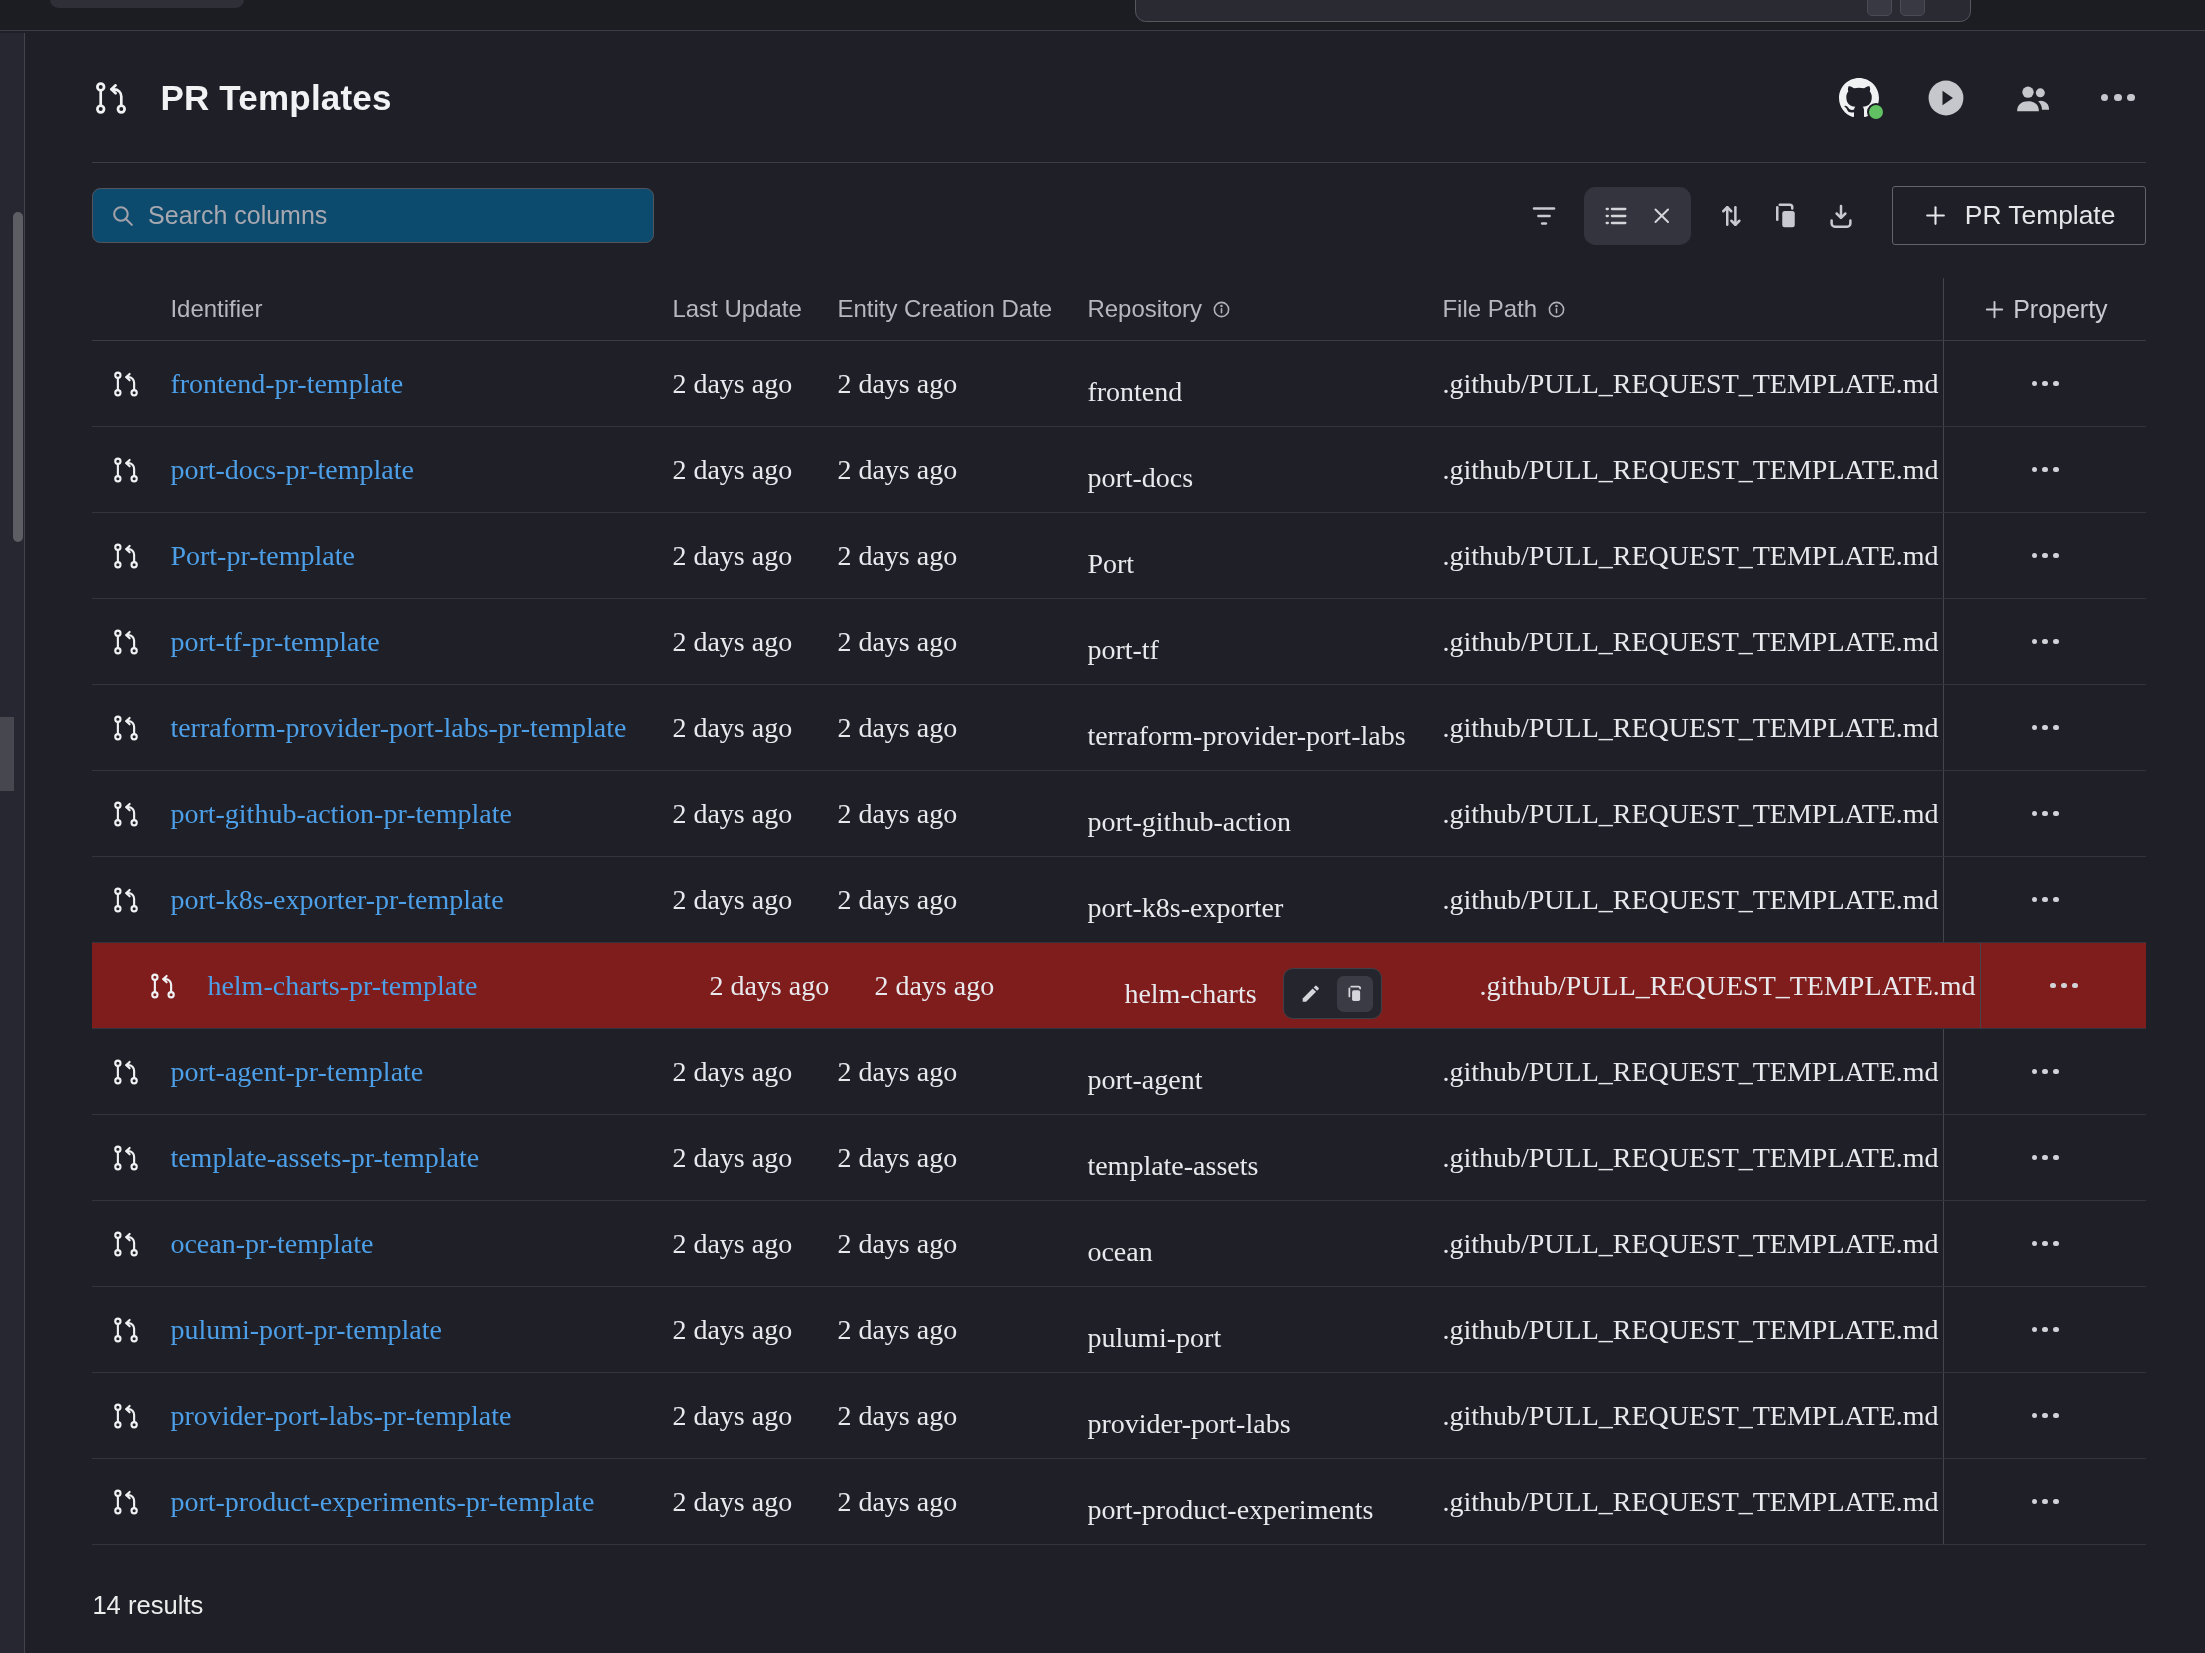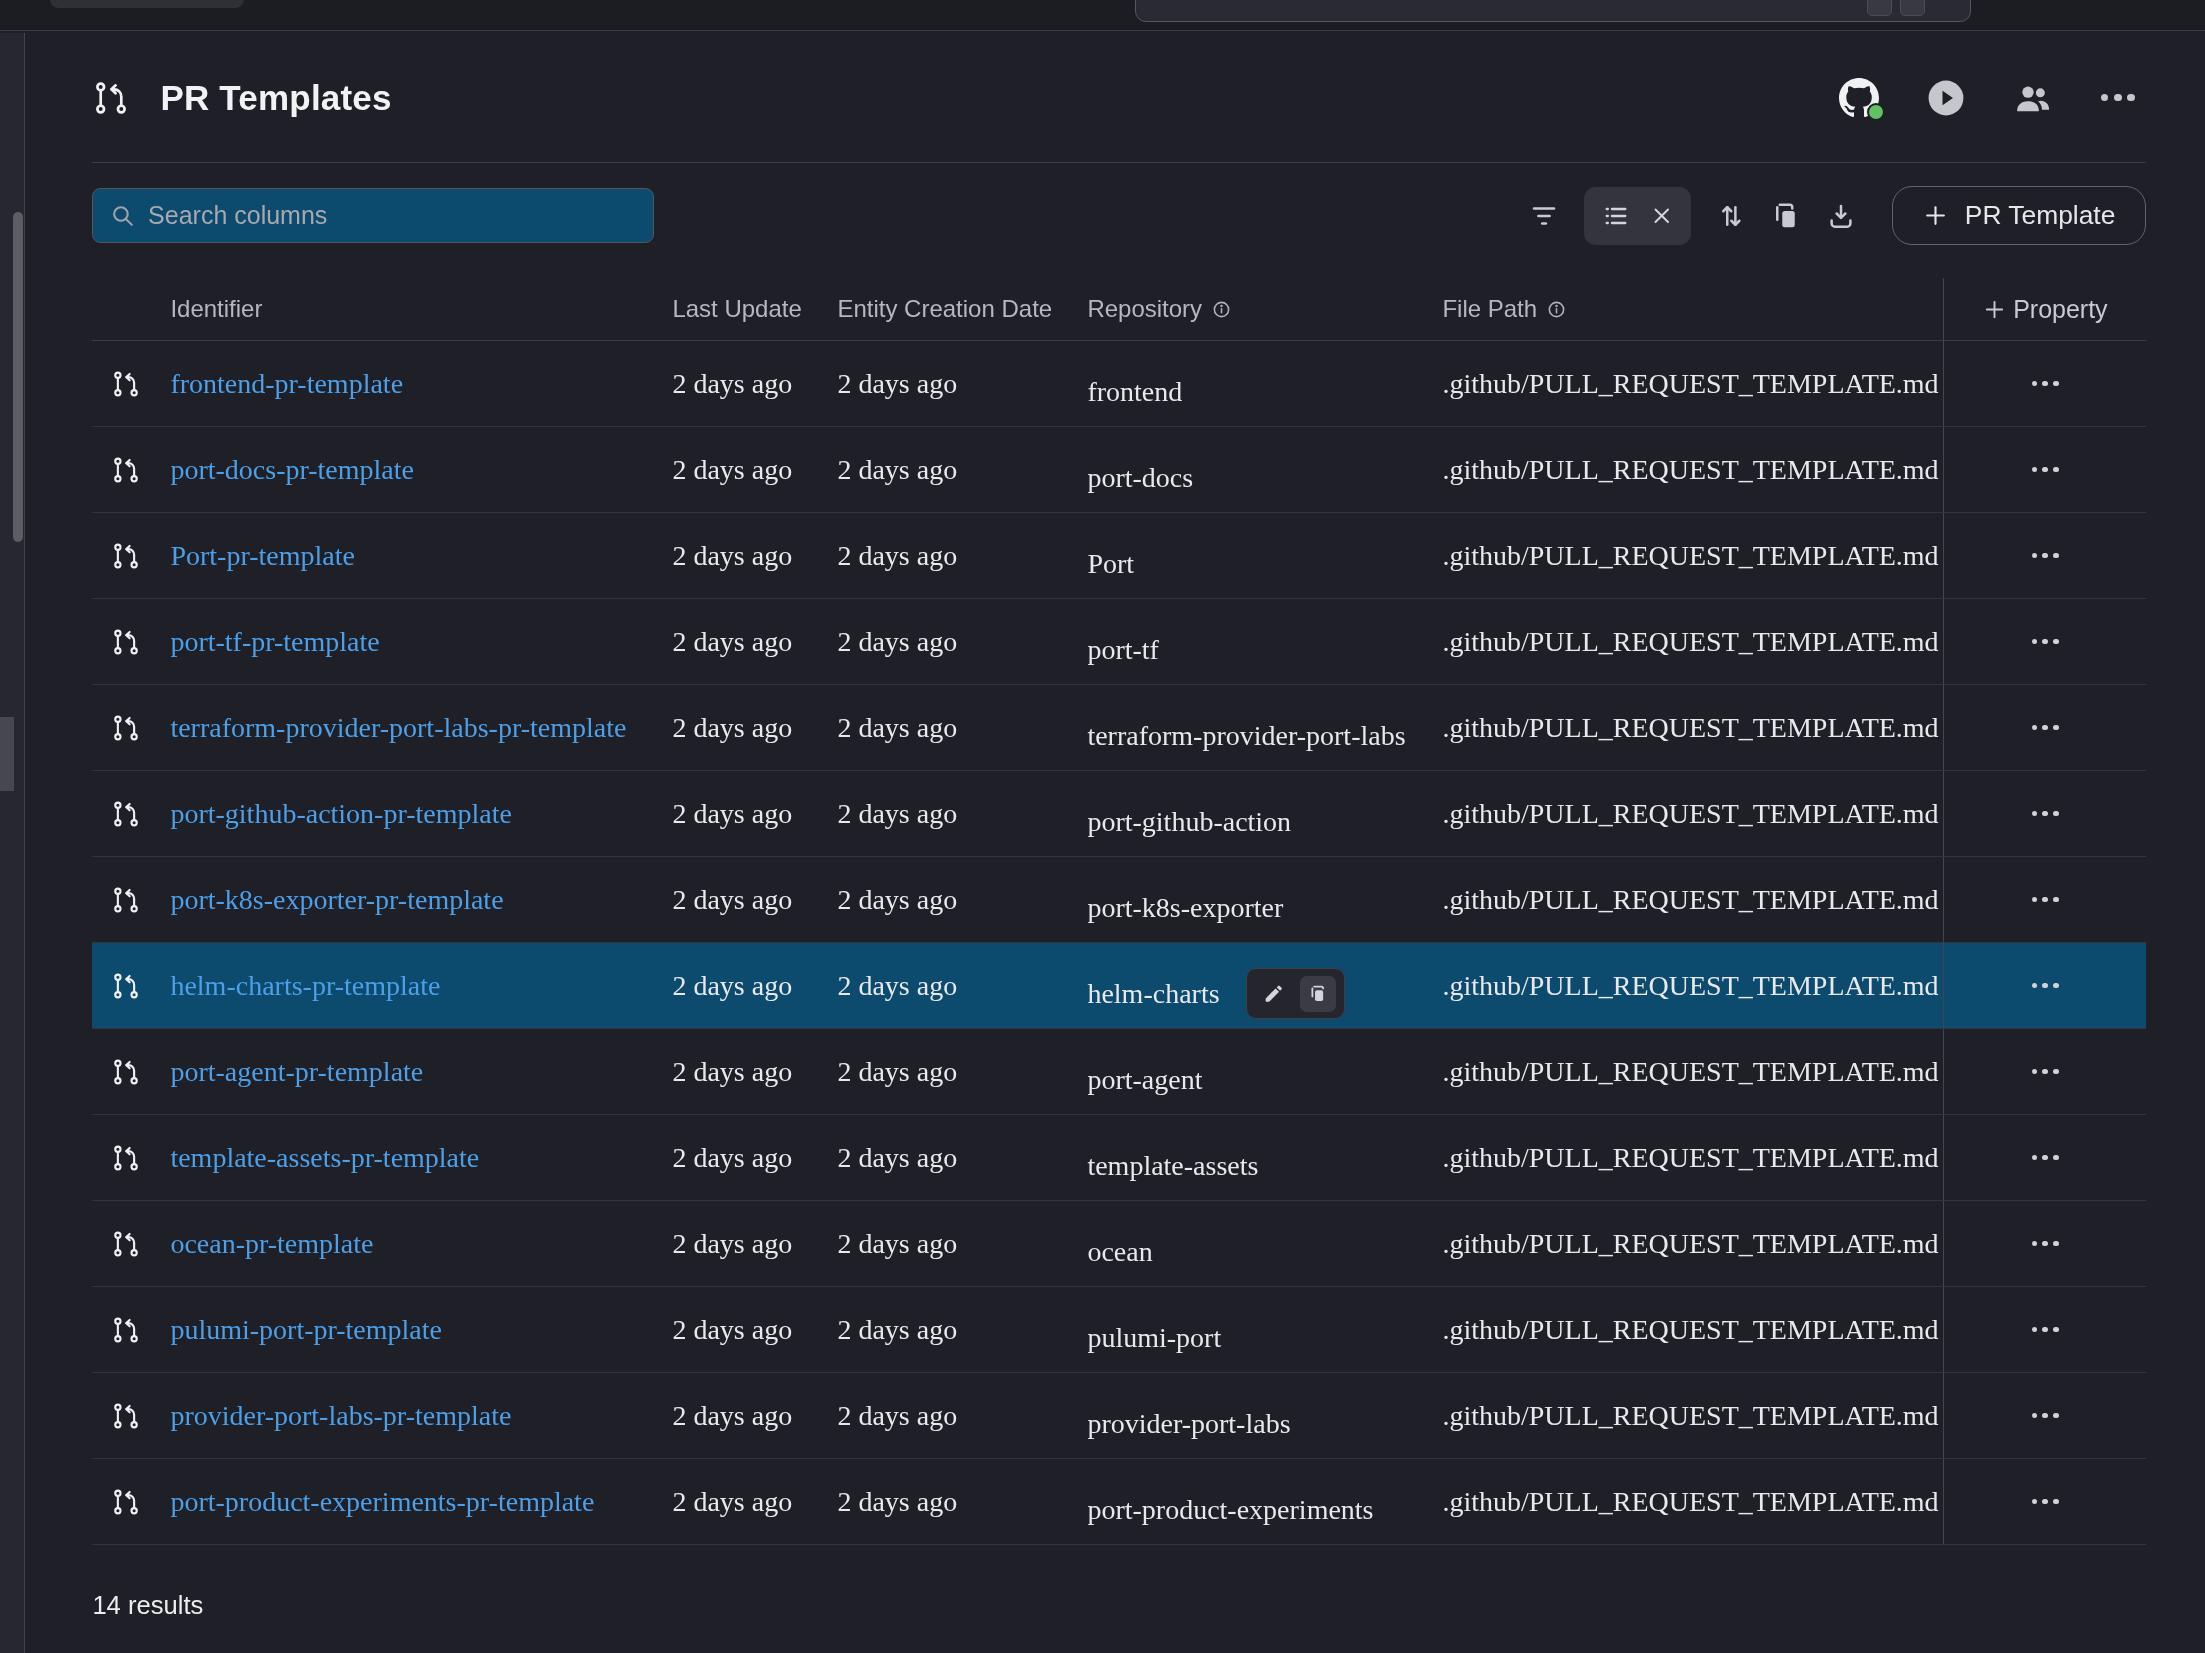--- a/index.html
+++ b/index.html
@@ -79,21 +79,21 @@
   }
   .search-box input::placeholder { color:#a7a8b0; }
 
   .toolbar-right { display:flex; align-items:center; gap:25px; }
   .tool-icon { color:#c9cad1; cursor:pointer; display:flex; align-items:center; }
   .icon-group {
     background:#33343d; border-radius:11.6px; height:58px; padding:0 18px;
     display:flex; align-items:center; gap:21.5px;
   }
   .add-button {
-    height:59px; border:1.7px solid #62636b; border-radius:20px;
+    height:59px; border:1.7px solid #62636b; border-radius:3px;
     background:transparent; color:#e6e7eb; font-size:26.4px;
     font-family:"Liberation Sans", sans-serif;
     display:flex; align-items:center; gap:16.5px; padding:0 30px; margin-left:11.6px;
     cursor:pointer;
   }
 
   
   .table { margin-left:66px; width:2054px; margin-top:33px; }
   .grid {
     display:grid;
@@ -103,21 +103,21 @@
   .thead { height:63px; color:#b6b7bf; font-size:24px; border-bottom:1.7px solid #3a3b43; }
   .th { display:flex; align-items:center; gap:10px; }
   .th .info { color:#b0b1b9; }
   .th-actions {
     height:100%; border-left:1.7px solid #45464d;
     display:flex; align-items:center; justify-content:center; gap:7px;
     color:#c9cad1; font-size:25px; cursor:pointer;
   }
 
   .trow { height:86px; border-bottom:1.7px solid #33343c; font-size:28px; color:#e8e9ed;font-family:Liberation Serif, serif; }
-  .trow.hl { background:#0c4a6e; }
+  .trow.hl { background:#7f1d1d;padding-left:37px; }
   .cell-icon { display:flex; justify-content:flex-start; padding-left:19px; color:#f0f1f3; }
   .cell-id { color:#4d9fe8; cursor:pointer; }
   .cell-repo { display:flex; align-items:center;margin-top:16px; }
   .cell-actions {
     height:100%; border-left:1.7px solid #45464d;
     display:flex; align-items:center; justify-content:center;
   }
   .row-dots { display:flex; gap:5px; padding:11.6px; cursor:pointer; }
   .row-dots i { width:5.8px; height:5.8px; border-radius:50%; background:#d2d3d8; }
 

